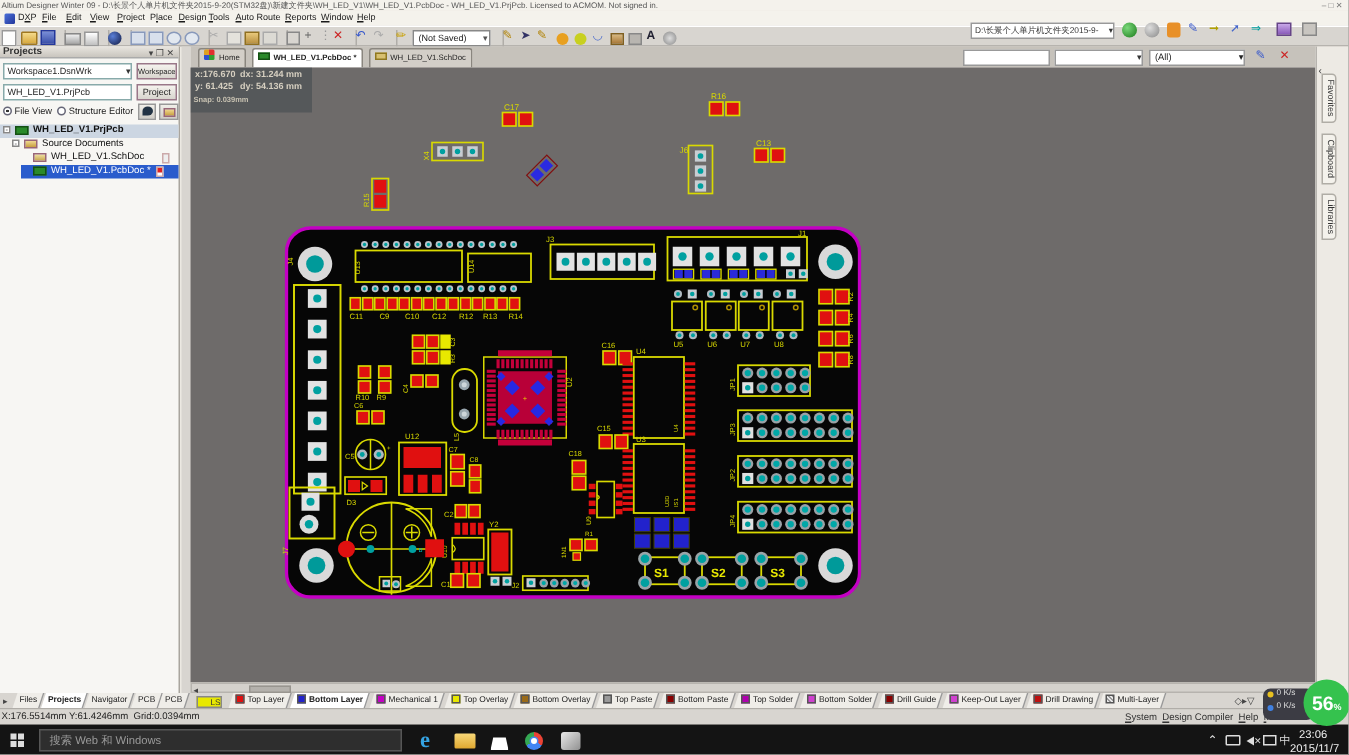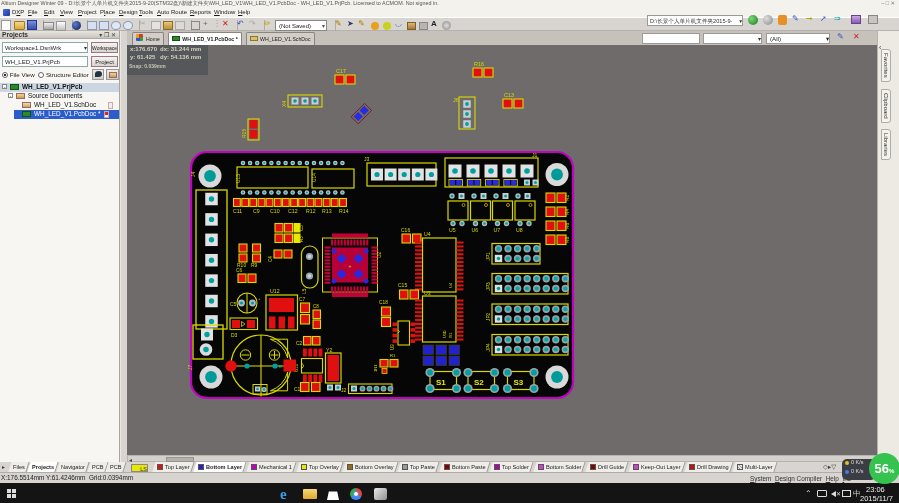--- a/index.html
+++ b/index.html
@@ -864,20 +864,21 @@
 <div class="abs" style="left:842px;top:459px;width:34px;height:21px;background:#3c3c44;border-radius:5px;z-index:5;">
 <span style="position:absolute;left:3px;top:2px;width:4px;height:4px;background:#e8c020;border-radius:50%;"></span>
 <span style="position:absolute;left:9px;top:0px;font-size:5.5px;color:#ddd;">0 K/s</span>
 <span style="position:absolute;left:3px;top:11px;width:4px;height:4px;background:#4080e0;border-radius:50%;"></span>
 <span style="position:absolute;left:9px;top:9px;font-size:5.5px;color:#ddd;">0 K/s</span>
 </div>
 <div class="abs" style="left:869px;top:453px;width:31px;height:31px;background:#35c24e;border-radius:50%;z-index:6;color:#fff;font-size:13px;font-weight:bold;text-align:center;line-height:31px;">56<span style="font-size:6px;">%</span></div>
 
 <div class="abs taskbar">
 <span style="position:absolute;left:7px;top:6px;width:4px;height:4px;background:#ddd;box-shadow:5px 0 #ddd,0 5px #ddd,5px 5px #ddd;"></span>
+<span style="position:absolute;left:26px;top:3px;width:242px;height:15px;background:#2e2e2e;border:1px solid #565656;font-size:7.5px;line-height:14px;color:#9a9a9a;padding-left:6px;">搜索 Web 和 Windows</span>
 <span style="position:absolute;left:280px;top:3px;font-size:15px;font-weight:bold;color:#35a3e3;font-family:'Liberation Serif',serif;">e</span>
 <span style="position:absolute;left:303px;top:6px;width:14px;height:10px;background:linear-gradient(#f8d878,#e0a830);border-radius:1px;"></span>
 <span style="position:absolute;left:327px;top:5px;width:12px;height:12px;background:#fff;clip-path:polygon(15% 30%,85% 30%,100% 100%,0 100%);"></span>
 <span style="position:absolute;left:350px;top:5px;width:12px;height:12px;border-radius:50%;background:conic-gradient(#ea4335 0 33%,#4285f4 0 66%,#34a853 0);"></span>
 <span style="position:absolute;left:353px;top:8px;width:6px;height:6px;border-radius:50%;background:#fff;border:1px solid #4285f4;"></span>
 <span style="position:absolute;left:374px;top:5px;width:13px;height:12px;background:linear-gradient(135deg,#e8e8e8,#909090);border-radius:2px;"></span>
 <span style="position:absolute;left:805px;top:6px;font-size:8px;color:#ddd;">⌃</span>
 <span style="position:absolute;left:817px;top:7px;width:10px;height:7px;border:1px solid #ddd;border-radius:1px;"></span>
 <span style="position:absolute;left:831px;top:8px;width:0;height:0;border-top:3px solid transparent;border-bottom:3px solid transparent;border-right:5px solid #ddd;"></span>
     <span style="position:absolute;left:836px;top:7px;font-size:6px;color:#ddd;">✕</span>

